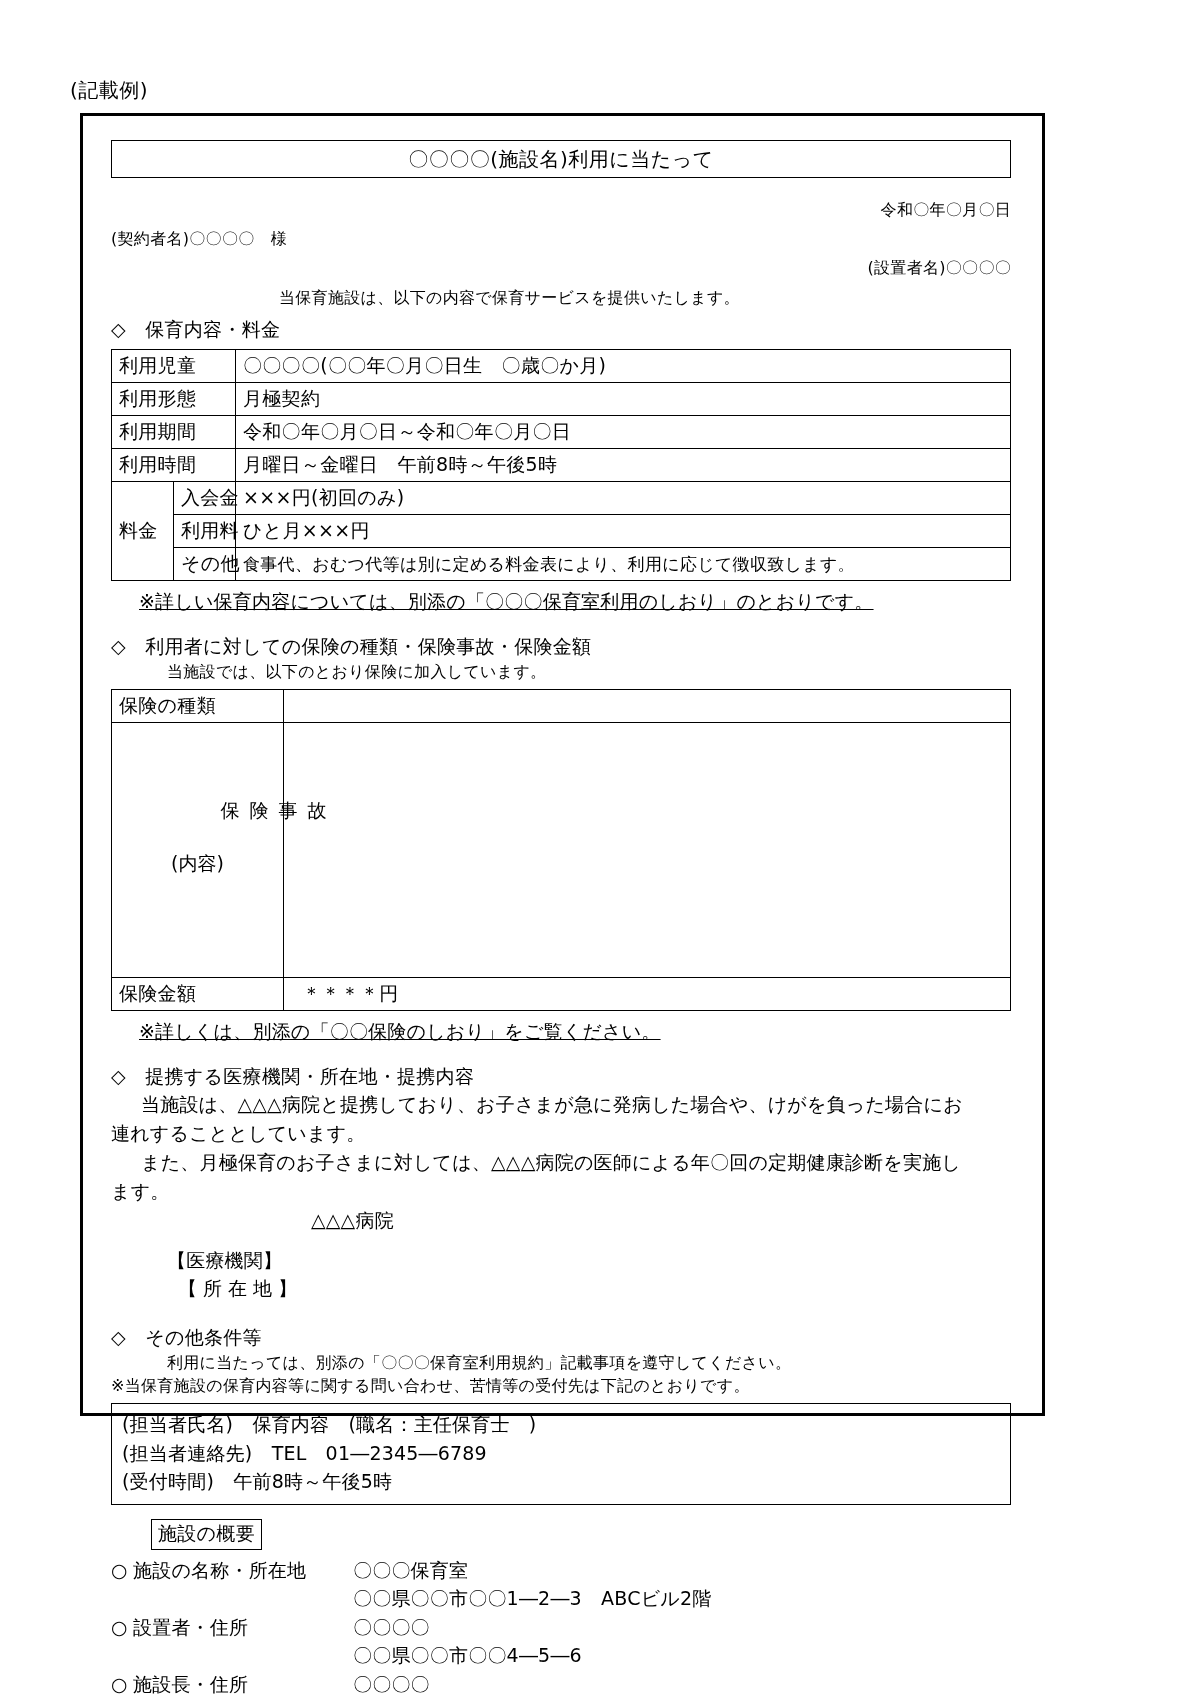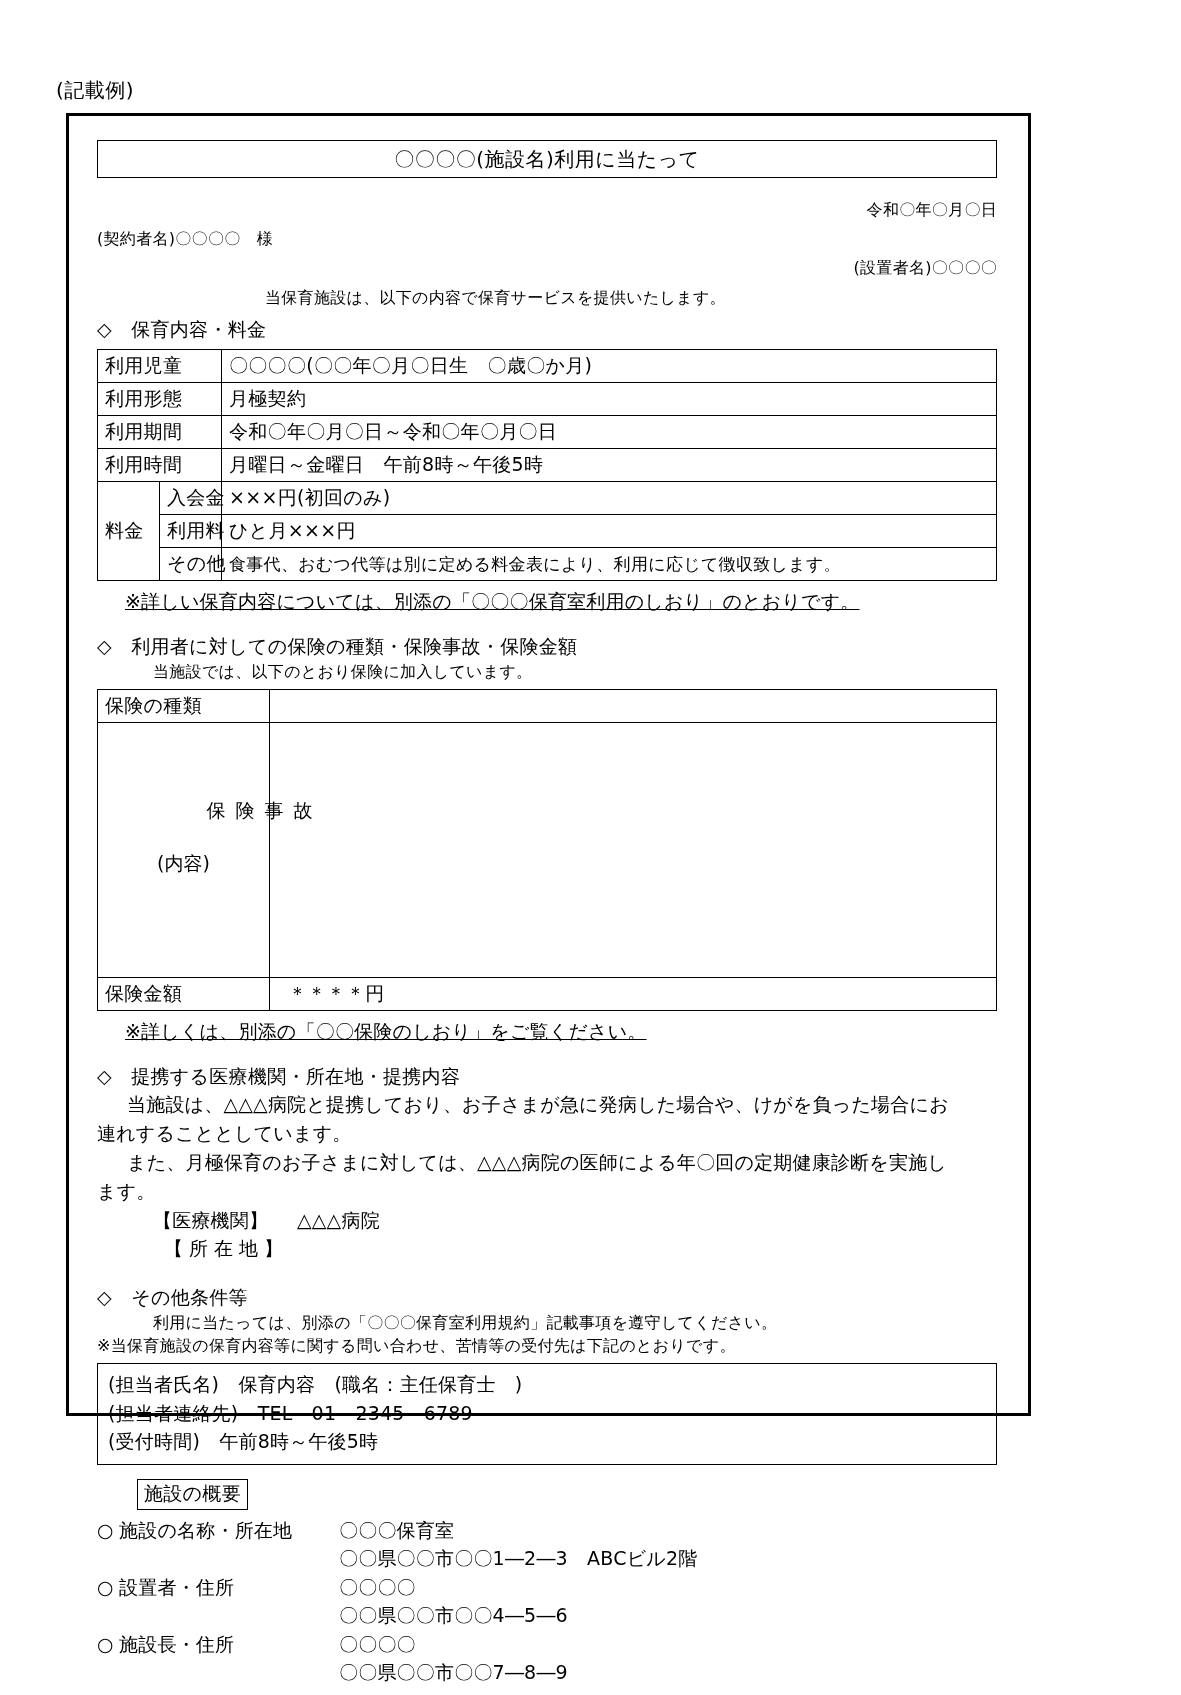--- a/index.html
+++ b/index.html
@@ -14,29 +14,29 @@
   .page {
     position: relative;
     width: 1181px;
     height: 1695px;
     background: #ffffff;
     box-sizing: border-box;
     overflow: hidden;
   }
   .example-label {
     position: absolute;
-    left: 56px;
+    left: 70px;
     top: 78px;
     font-size: 20px;
     line-height: 1.2;
     letter-spacing: 0.5px;
   }
   .outer-frame {
     position: absolute;
-    left: 66px;
+    left: 80px;
     top: 113px;
     width: 965px;
     height: 1303px;
     border: 3px solid #000000;
     box-sizing: border-box;
   }
   .inner {
     position: absolute;
     left: 28px;
     top: 24px;
@@ -279,21 +279,21 @@
       <div class="spacer-16"></div>
 
       <div class="section-head">◇　提携する医療機関・所在地・提携内容</div>
 
       <div class="para para-indent">当施設は、△△△病院と提携しており、お子さまが急に発病した場合や、けがを負った場合にお</div>
       <div class="para">連れすることとしています。</div>
       <div class="para para-indent">また、月極保育のお子さまに対しては、△△△病院の医師による年〇回の定期健康診断を実施し</div>
       <div class="para">ます。</div>
 
       <div class="ov-row" style="padding-left:56px;">
-        <span style="flex:0 0 130px;">【医療機関】</span>
+        <span style="flex:0 0 130px;margin-top:40px;">【医療機関】</span>
         <span style="padding-left:14px;">△△△病院</span>
       </div>
 
       <div class="ov-row" style="padding-left:56px;">
         <span style="flex:0 0 130px; letter-spacing:6px;margin-left:11px;">【所在地】</span>
       </div>
 
       <div class="spacer-20"></div>
 
       <div class="section-head">◇　その他条件等</div>

